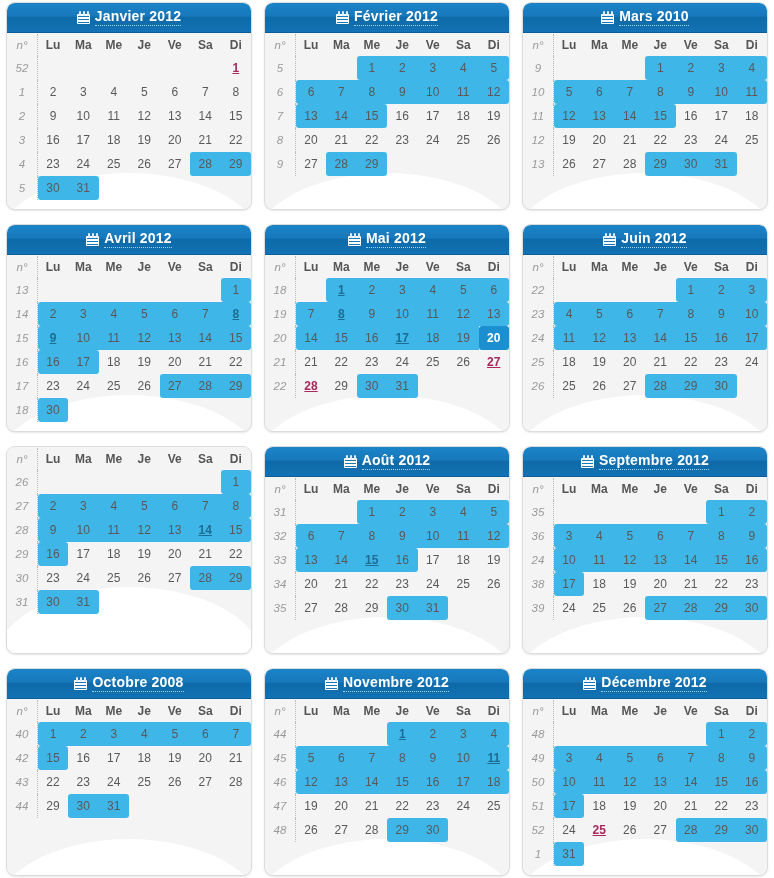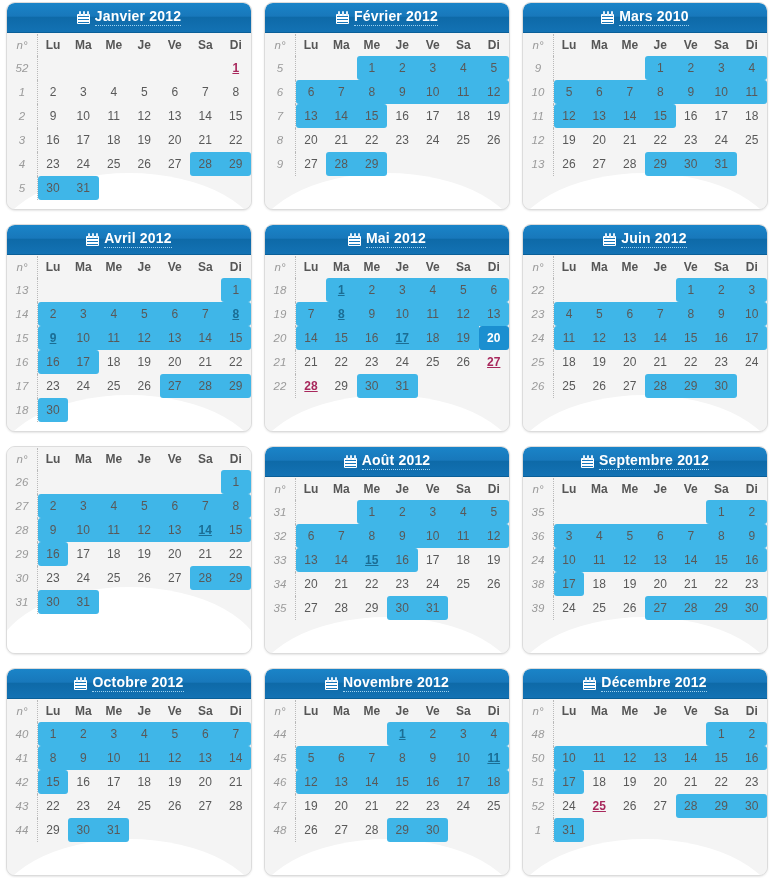--- a/index.html
+++ b/index.html
@@ -928,21 +928,21 @@
       </div>
       <div class="month-cell">
         <div class="card">
           <div class="card-header">
             <span class="cal-icon">
               <span class="body"></span>
               <span class="ring r1"></span>
               <span class="ring r2"></span>
               <span class="ring r3"></span>
             </span>
-            <span class="month-title">Octobre 2012</span>
+            <span class="month-title">Octobre 2008</span>
           </div>
           <div class="card-body">
             <div class="swoosh"></div>
             <table class="cal">
               <thead>
                 <tr>
                   <th class="wk-head">n°</th>
                   <th>Lu</th>
                   <th>Ma</th>
                   <th>Me</th>
@@ -955,30 +955,20 @@
               <tbody>
                 <tr>
                   <td class="wk">40</td>
                   <td class="day hl edge-l"><span class="num">1</span></td>
                   <td class="day hl"><span class="num">2</span></td>
                   <td class="day hl"><span class="num">3</span></td>
                   <td class="day hl"><span class="num">4</span></td>
                   <td class="day hl"><span class="num">5</span></td>
                   <td class="day hl"><span class="num">6</span></td>
                   <td class="day hl edge-r"><span class="num">7</span></td>
-                </tr>
-                <tr>
-                  <td class="wk">41</td>
-                  <td class="day hl edge-l"><span class="num">8</span></td>
-                  <td class="day hl"><span class="num">9</span></td>
-                  <td class="day hl"><span class="num">10</span></td>
-                  <td class="day hl"><span class="num">11</span></td>
-                  <td class="day hl"><span class="num">12</span></td>
-                  <td class="day hl"><span class="num">13</span></td>
-                  <td class="day hl edge-r"><span class="num">14</span></td>
                 </tr>
                 <tr>
                   <td class="wk">42</td>
                   <td class="day hl edge-l edge-r"><span class="num">15</span></td>
                   <td class="day"><span class="num">16</span></td>
                   <td class="day"><span class="num">17</span></td>
                   <td class="day"><span class="num">18</span></td>
                   <td class="day"><span class="num">19</span></td>
                   <td class="day"><span class="num">20</span></td>
                   <td class="day"><span class="num">21</span></td>
@@ -1121,20 +1111,30 @@
                   <td class="wk">48</td>
                   <td class="day empty"></td>
                   <td class="day empty"></td>
                   <td class="day empty"></td>
                   <td class="day empty"></td>
                   <td class="day empty"></td>
                   <td class="day hl edge-l"><span class="num">1</span></td>
                   <td class="day hl edge-r"><span class="num">2</span></td>
                 </tr>
                 <tr>
+                  <td class="wk">49</td>
+                  <td class="day hl edge-l"><span class="num">3</span></td>
+                  <td class="day hl"><span class="num">4</span></td>
+                  <td class="day hl"><span class="num">5</span></td>
+                  <td class="day hl"><span class="num">6</span></td>
+                  <td class="day hl"><span class="num">7</span></td>
+                  <td class="day hl"><span class="num">8</span></td>
+                  <td class="day hl edge-r"><span class="num">9</span></td>
+                </tr>
+                <tr>
                   <td class="wk">50</td>
                   <td class="day hl edge-l"><span class="num">10</span></td>
                   <td class="day hl"><span class="num">11</span></td>
                   <td class="day hl"><span class="num">12</span></td>
                   <td class="day hl"><span class="num">13</span></td>
                   <td class="day hl"><span class="num">14</span></td>
                   <td class="day hl"><span class="num">15</span></td>
                   <td class="day hl edge-r"><span class="num">16</span></td>
                 </tr>
                 <tr>

